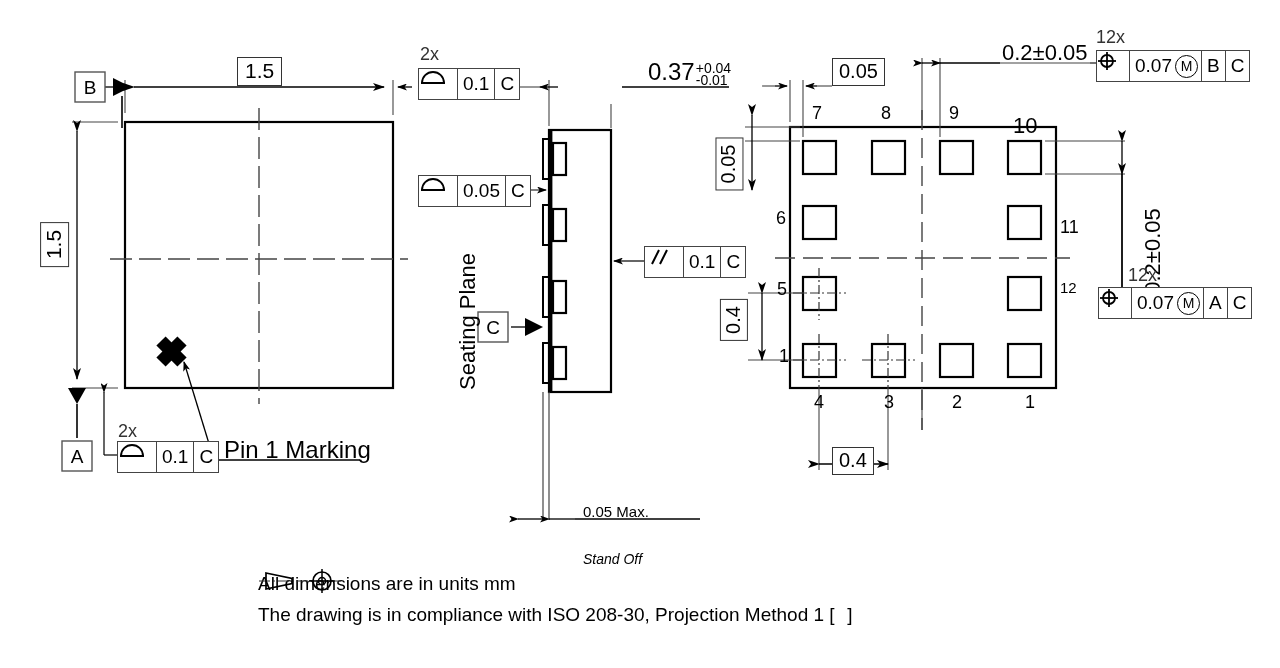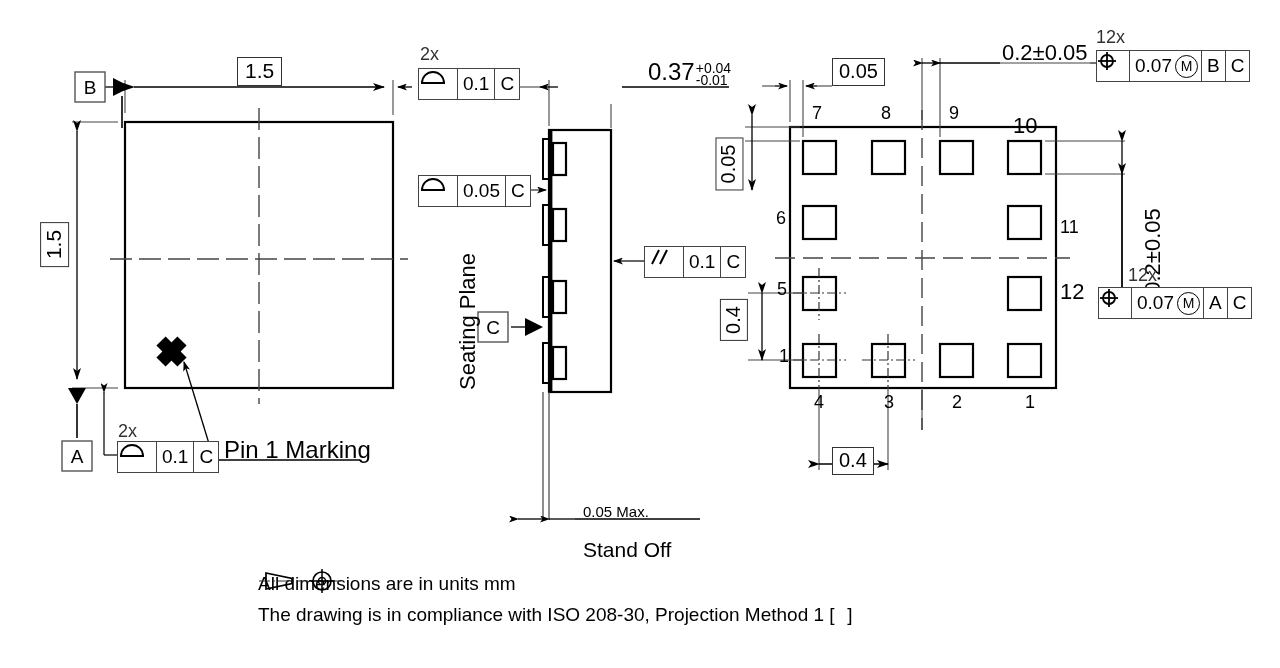--- a/index.html
+++ b/index.html
@@ -250,21 +250,21 @@
   <div style="display:flex;align-items:center;padding:0 5px;font-size:19px;">C</div>
 </div>
 
 <div style="position:absolute;left:648px;top:58px;font-size:24px;white-space:nowrap;">
   <span>0.37</span><span style="display:inline-block;vertical-align:middle;font-size:14px;line-height:12px;margin-left:1px;text-align:left;"><span style="display:block;">+0.04</span><span style="display:block;">-0.01</span></span>
 </div>
 
 <div style="position:absolute;left:455px;top:390px;width:200px;transform:rotate(-90deg);transform-origin:left top;font-size:22px;white-space:nowrap;">Seating Plane</div>
 
 <div style="position:absolute;left:583px;top:503px;font-size:15px;white-space:nowrap;">0.05 Max.</div>
-<div style="position:absolute;left:583px;top:538px;font-size:21px;white-space:nowrap;">Stand Off</div>
+<div style="position:absolute;left:583px;top:551px;font-size:14px;white-space:nowrap;font-style:italic;">Stand Off</div>
 
 <div style="position:absolute;left:832px;top:58px;border:1.6px solid #333;background:#fff;padding:1px 6px 2px;font-size:20px;">
   <span>0.05</span>
 </div>
 
 <div style="position:absolute;left:703px;top:150px;transform:rotate(-90deg);transform-origin:center;">
   <div style="border:1.6px solid #333;background:#fff;padding:1px 6px 2px;font-size:20px;">
     <span>0.05</span>
   </div>
 </div>
@@ -329,21 +329,21 @@
 <div style="position:absolute;left:814px;top:392px;font-size:18px;">4</div>
 <div style="position:absolute;left:884px;top:392px;font-size:18px;">3</div>
 <div style="position:absolute;left:952px;top:392px;font-size:18px;">2</div>
 <div style="position:absolute;left:1025px;top:392px;font-size:18px;">1</div>
 
 <div style="position:absolute;left:776px;top:208px;font-size:18px;">6</div>
 <div style="position:absolute;left:777px;top:279px;font-size:18px;">5</div>
 <div style="position:absolute;left:779px;top:346px;font-size:18px;">1</div>
 
 <div style="position:absolute;left:1060px;top:193px;font-size:18px;margin-top:24px;">11</div>
-<div style="position:absolute;left:1060px;top:279px;font-size:22px;">12</div>
+<div style="position:absolute;left:1060px;top:279px;font-size:15px;">12</div>
 
 <div class="notes">
   <div class="note-line">
     <span class="txt">All dimensions are in units mm</span>
   </div>
   <div class="note-line">
     <span class="txt">The drawing is in compliance with ISO 208-30, Projection Method 1 [</span>
     <span class="projsym">
       <svg width="84" height="26" viewBox="0 0 84 26">
         <line x1="1" y1="13" x2="83" y2="13" stroke="#333" stroke-width="1.1" stroke-dasharray="11 3 2 3"></line>

